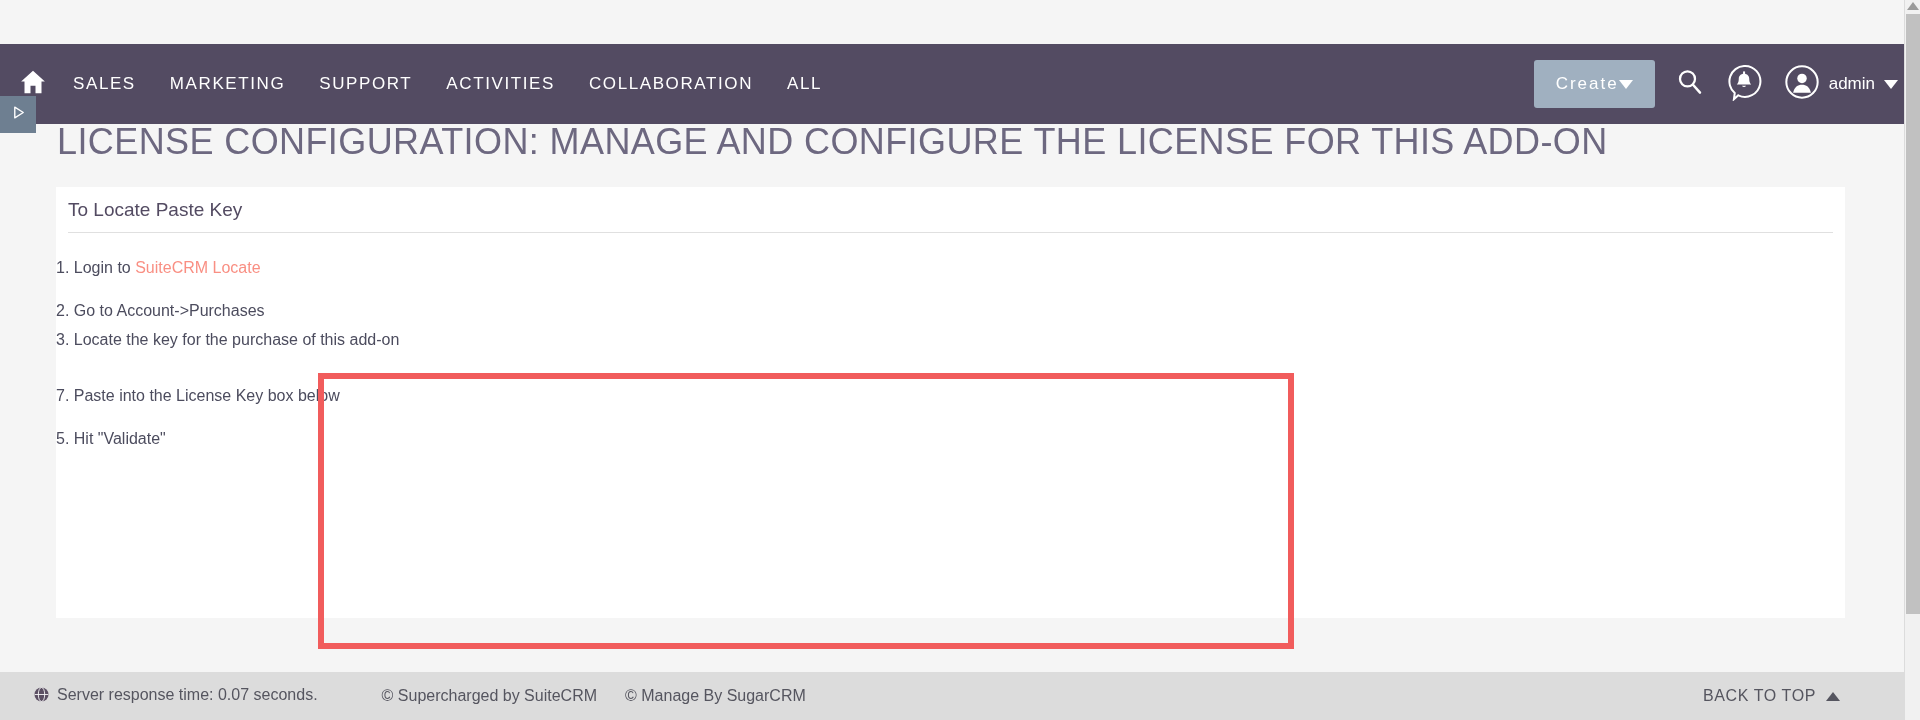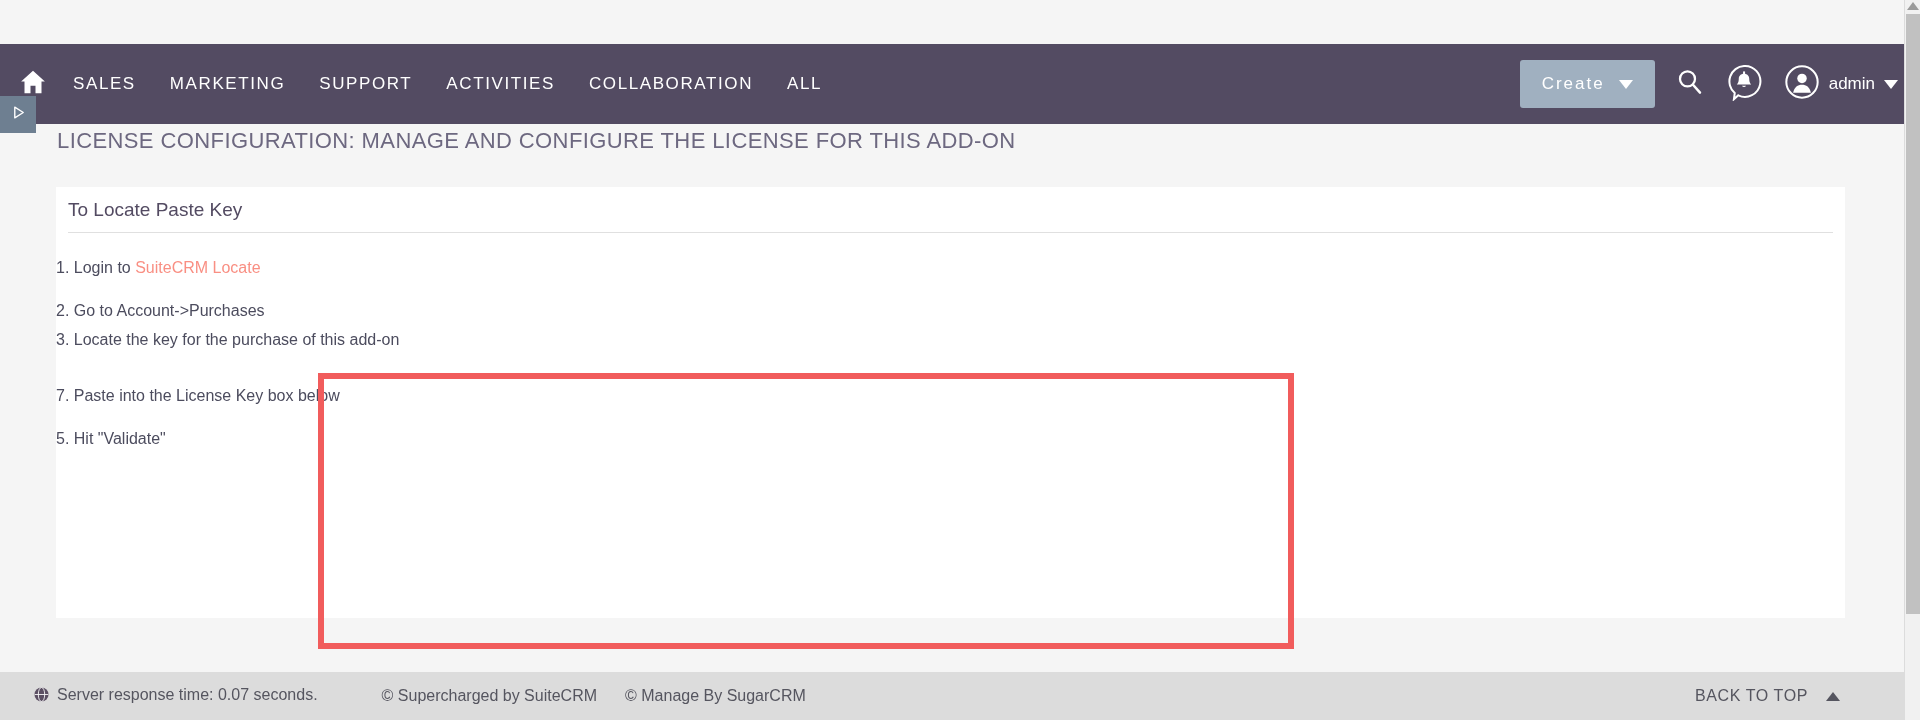--- a/index.html
+++ b/index.html
@@ -35,21 +35,21 @@
   #nav-right {
     margin-left: auto;
     display: flex; align-items: center;
     padding-right: 22px;
   }
   #create-btn {
     background: #a0b0c0;
     color: #ffffff;
     height: 48px;
     border-radius: 3px;
-    display: flex; align-items: center; gap: 14px;
+    display: flex; align-items: center; 
     padding: 0 22px;
     font-size: 17px;
     letter-spacing: 2px;
     cursor: pointer;
   }
   .caret-down {
     width: 0; height: 0;
     border-left: 7px solid transparent;
     border-right: 7px solid transparent;
     border-top: 9px solid #ffffff;
@@ -96,22 +96,22 @@
   #sidebar-toggle {
     position: absolute; left: 0; top: 96px;
     width: 36px; height: 37px;
     background: #6e7f91;
     display: flex; align-items: center; justify-content: center;
     cursor: pointer;
   }
 
   
   #page-title {
-    position: absolute; left: 57px; top: 128px;
-    font-size: 22px;
+    position: absolute; left: 57px; top: 121px;
+    font-size: 36px;
     color: #6d6880;
     letter-spacing: 0.4px;
     text-transform: uppercase;
     font-weight: 300;
     white-space: nowrap;
   }
 
   
   #panel {
     position: absolute; left: 56px; top: 187px;
@@ -183,21 +183,21 @@
     display: flex; align-items: center;
   }
   .footer-text {
     font-size: 16px; color: #55555f; white-space: nowrap;
   }
   #footer-resp { margin-left: 33px; display: flex; align-items: flex-start; gap: 7px; }
   #footer-supercharged { margin-left: 64px; }
   #footer-powered { margin-left: 28px; }
   #back-to-top {
     margin-left: auto; margin-right: 80px;
-    display: flex; align-items: center; gap: 18px;
+    display: flex; align-items: center; gap: 10px;
     font-size: 16px; color: #55555f;
     letter-spacing: 0.6px;
     cursor: pointer;
   }
 </style>
 </head>
 <body>
 
 <div id="topnav">
 

